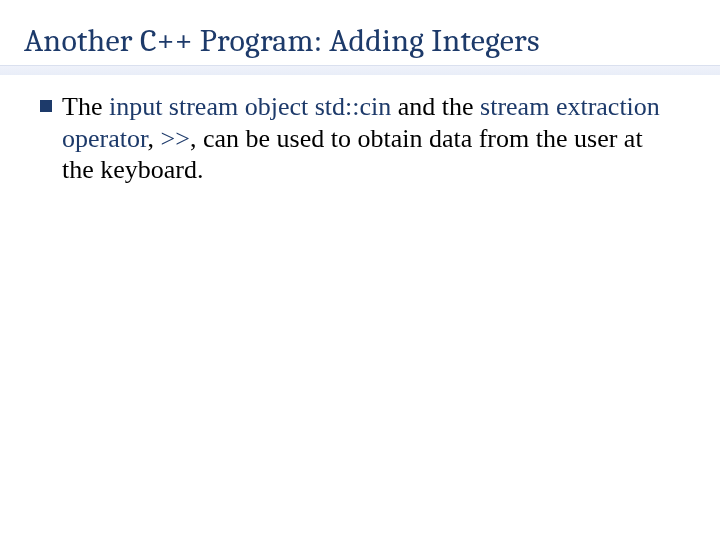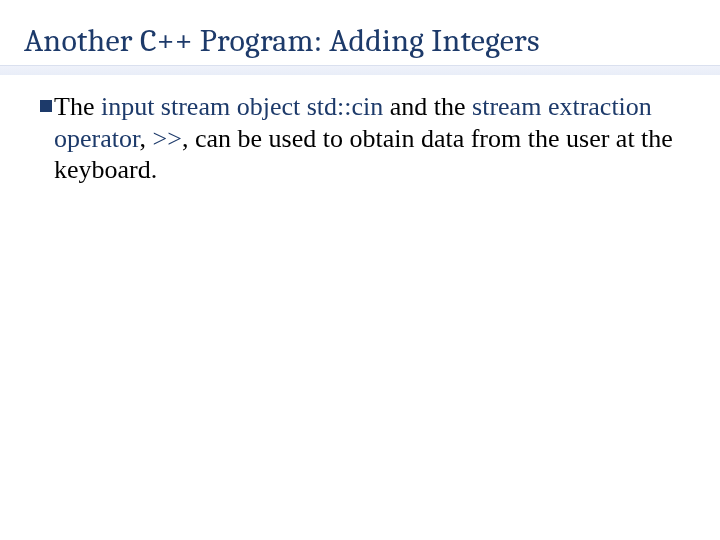--- a/index.html
+++ b/index.html
@@ -41,21 +41,21 @@
     left: 0; right: 0; top: 0;
     height: 1px;
     background: #2b4a8a;
   }
   .body {
     padding: 16px 40px 0 40px;
   }
   .bullet-row {
     display: flex;
     align-items: flex-start;
-    gap: 2px;
+    gap: 10px;
   }
   .bullet-icon {
     width: 12px;
     height: 12px;
     background: #1d3a6a;
     margin-top: 9px;
     flex: 0 0 auto;
   }
   .bullet-text {
     font-size: 26px;

